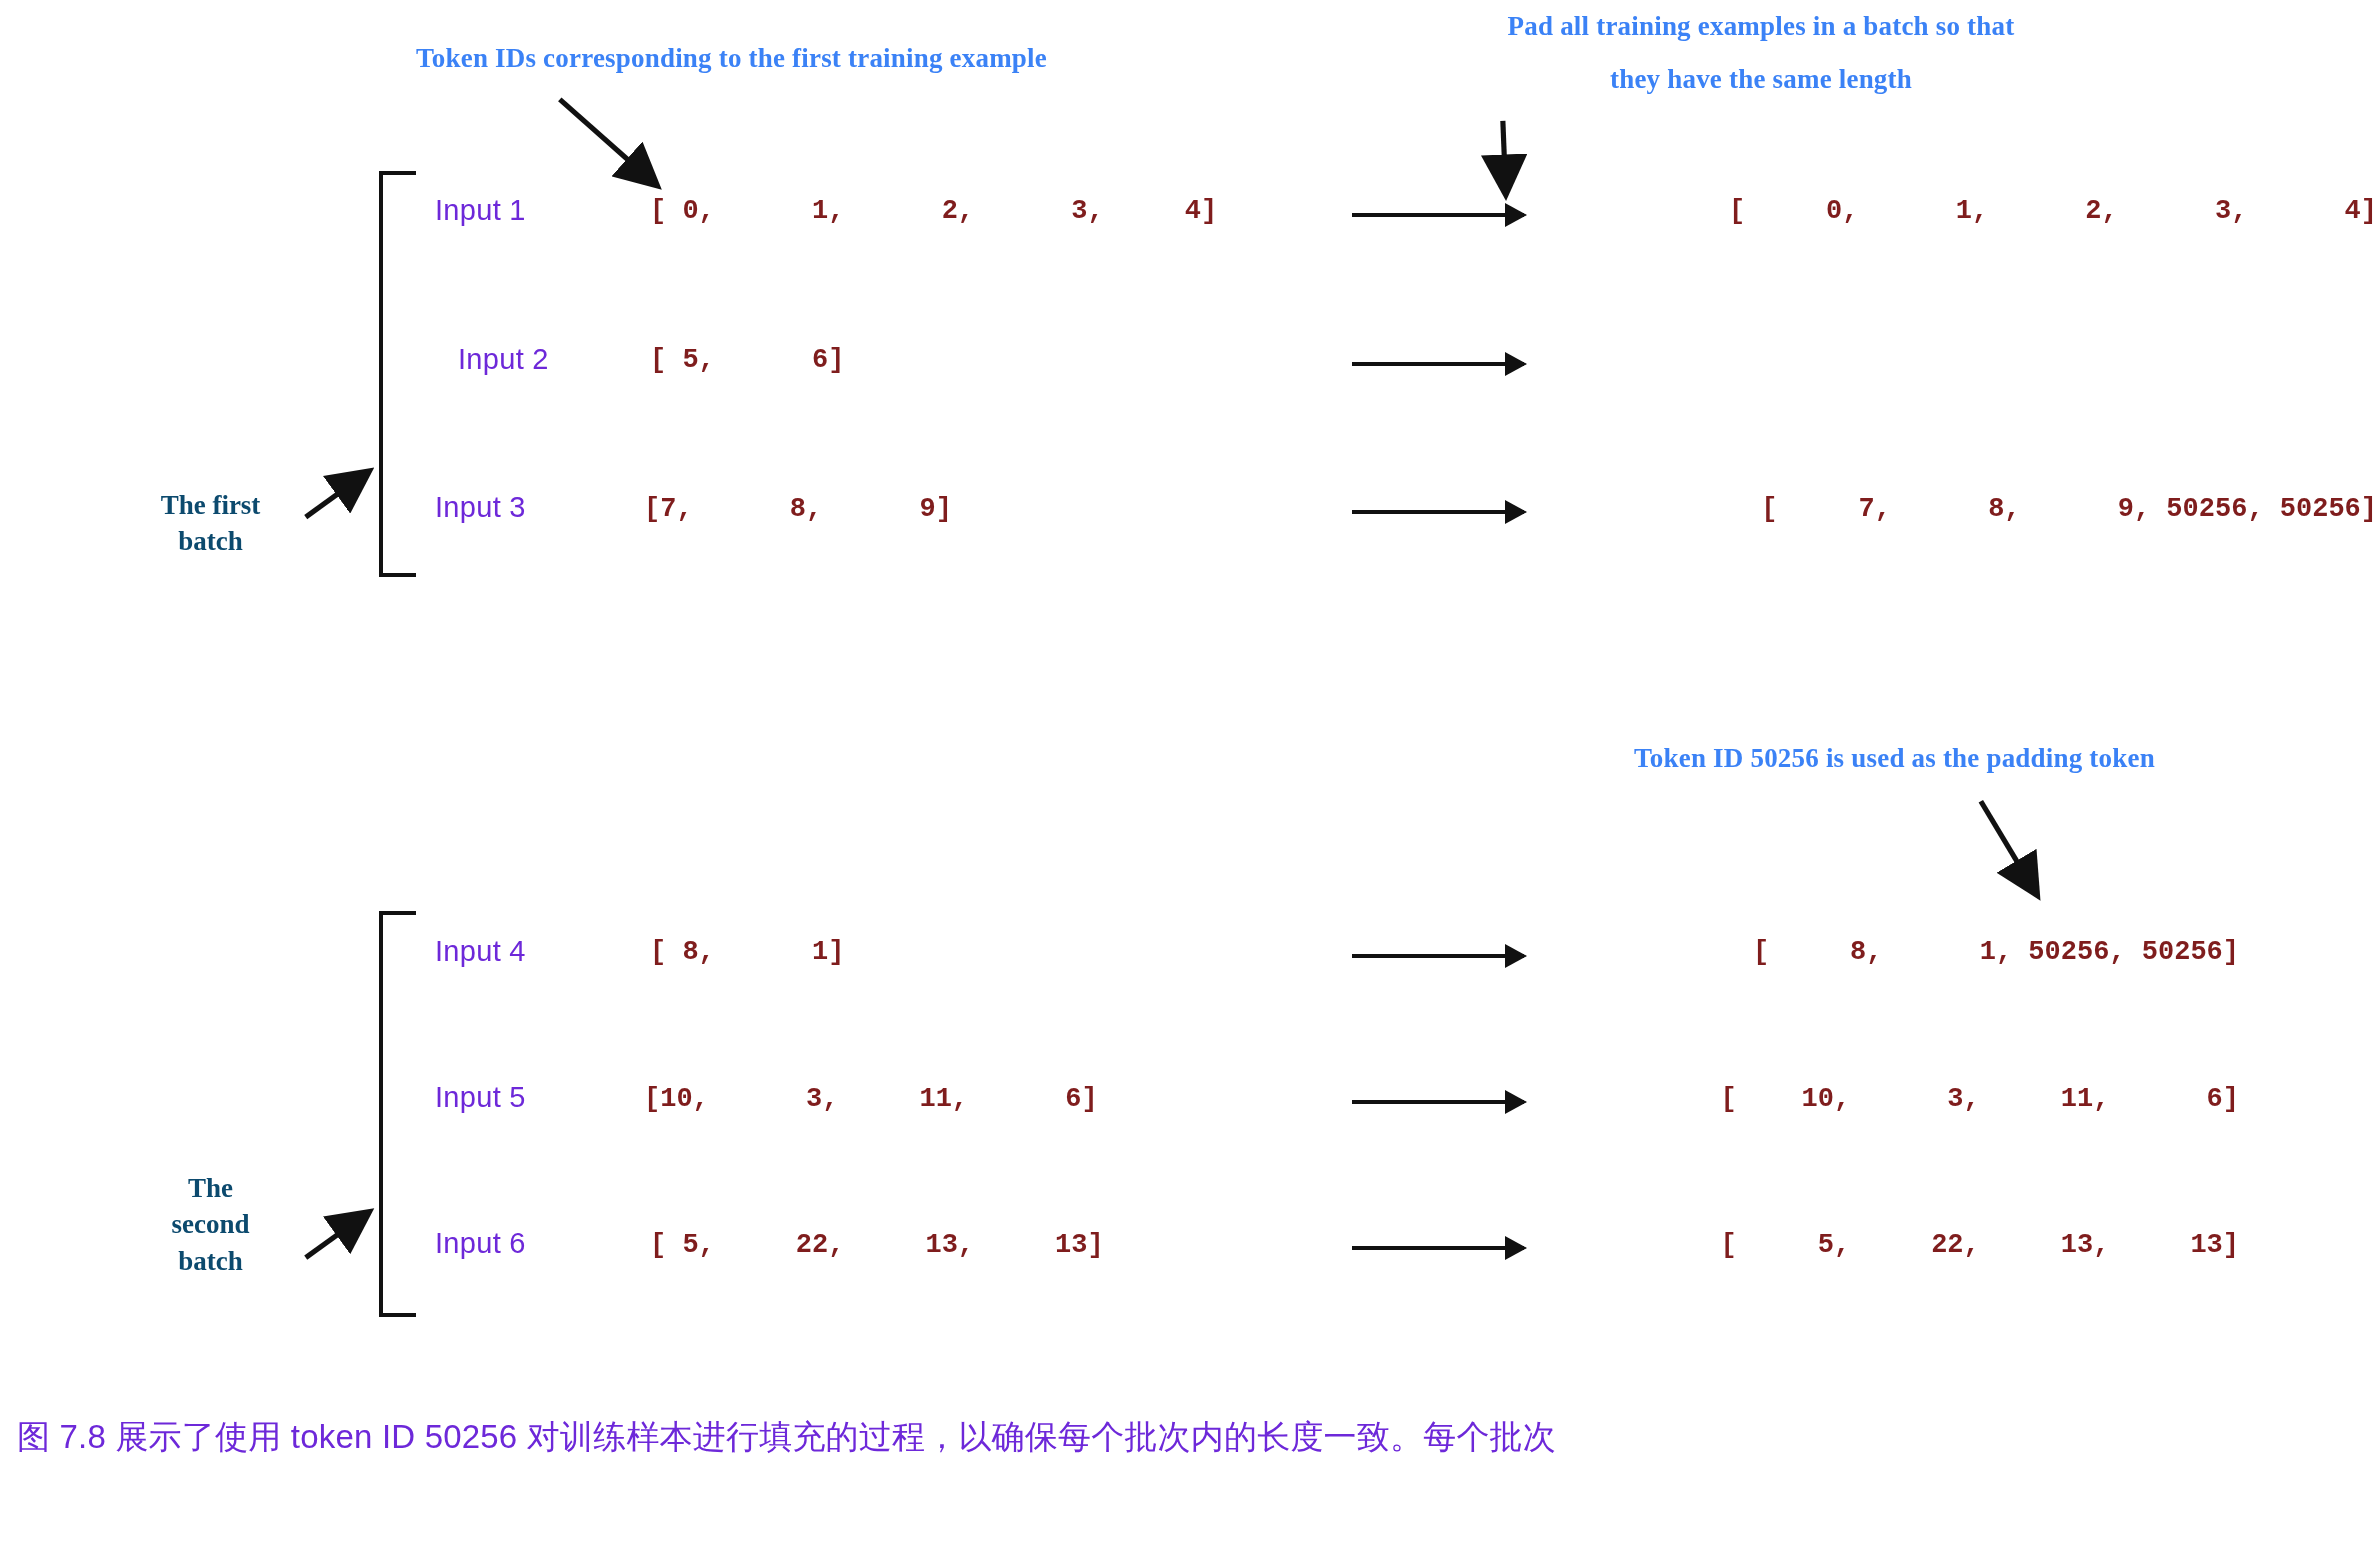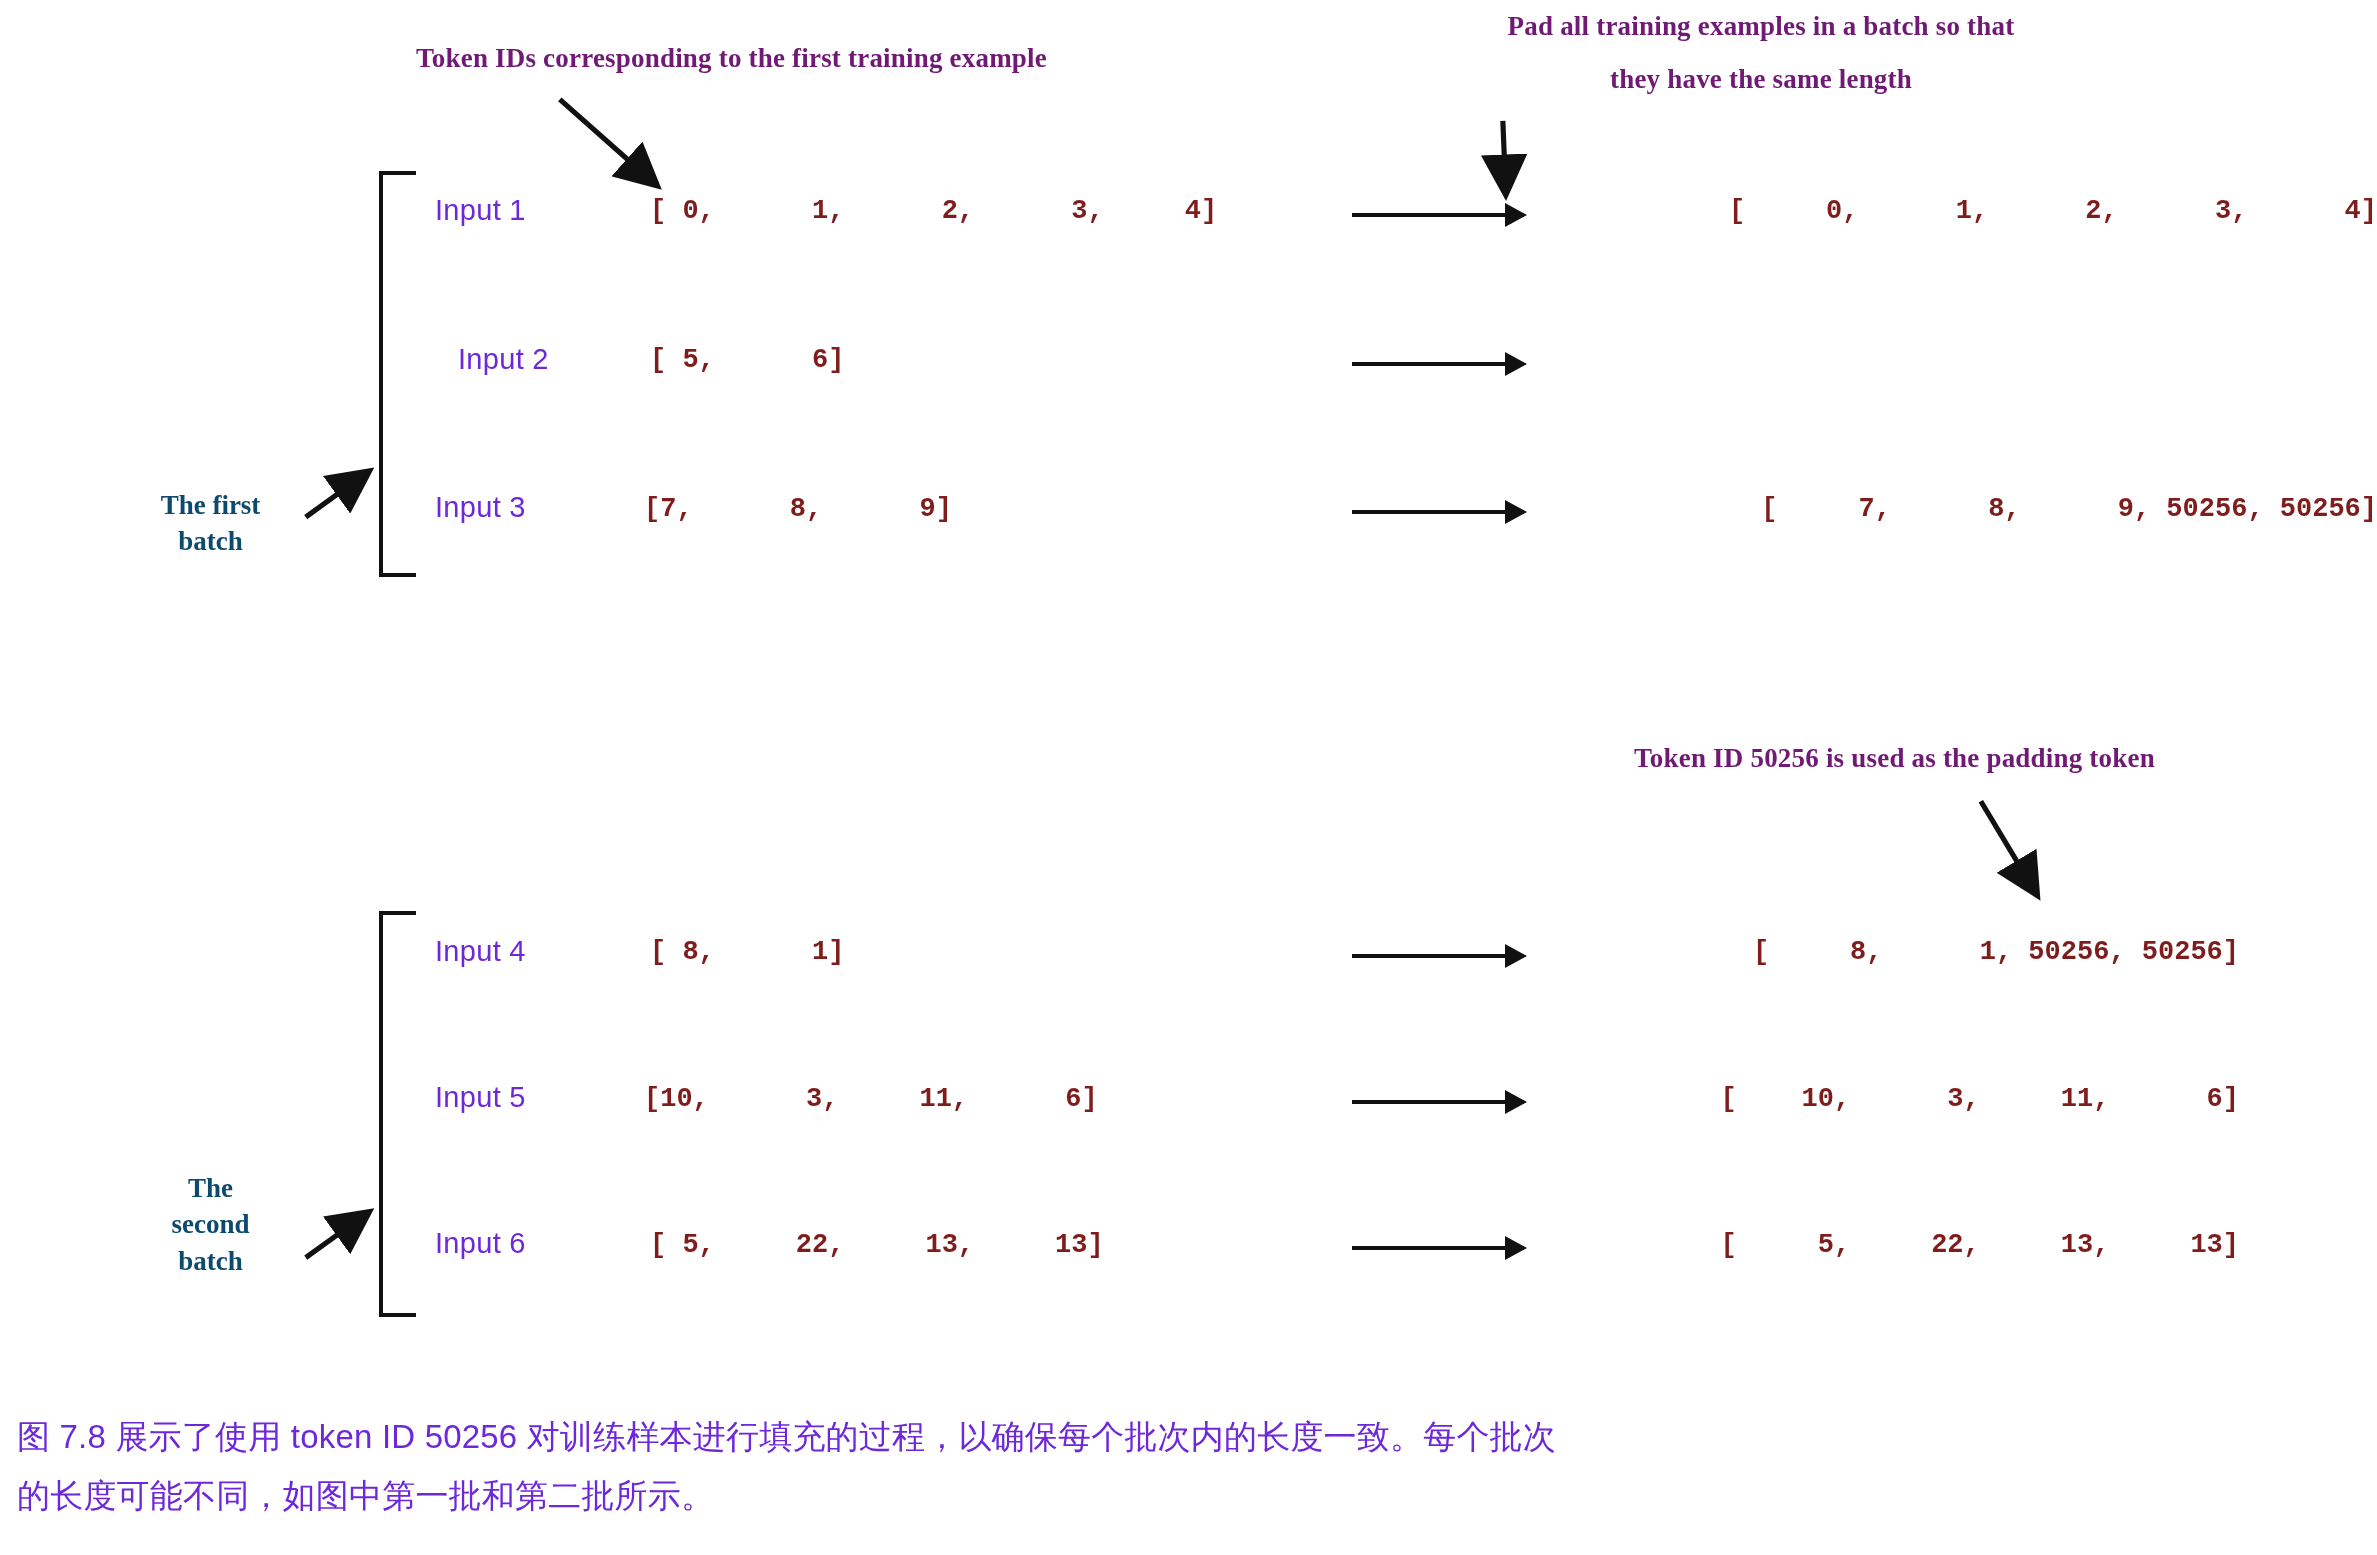--- a/index.html
+++ b/index.html
@@ -19,21 +19,21 @@
     position: absolute;
     left: 0; top: 0;
     width: 2377px;
     height: 1556px;
   }
   .annot {
     position: absolute;
     font-family: "Liberation Serif", serif;
     font-weight: 700;
     font-size: 27px;
-    color: #701a75;
+    color: #3b82f6;
     text-align: center;
     line-height: 1.32;
     letter-spacing: 0.2px;
   }
   .side-label {
     position: absolute;
     font-family: Liberation Serif, serif;
     font-weight: 700;
     font-size: 27px;
     color: #0c4a6e;
@@ -164,16 +164,15 @@
   <div class="mono-row" style="left:644px; top:1084px;">[10,      3,     11,      6]</div>
   <div class="arrow-h" style="left:1352px; top:1100px; width:172px;"></div>
   <div class="mono-row right" style="left:1464px; top:1084px; width:775px;">[    10,      3,     11,      6]</div>
 
   <div class="row-label" style="left:435px; top:1227px;">Input 6</div>
   <div class="mono-row" style="left:650px; top:1230px;">[ 5,     22,     13,     13]</div>
   <div class="arrow-h" style="left:1352px; top:1246px; width:172px;"></div>
   <div class="mono-row right" style="left:1464px; top:1230px; width:775px;">[     5,     22,     13,     13]</div>
 
   <div class="caption" style="left:17px; top:1411px; width:2360px;">图 7.8 展示了使用 token ID 50256 对训练样本进行填充的过程，以确保每个批次内的长度一致。每个批次</div>
-  <div class="caption" style="left:17px; top:1470px; width:2360px;">的长度可能不同，如图中第一批和第二批所示。</div>
 
 </div>
 
 
 </body></html>

